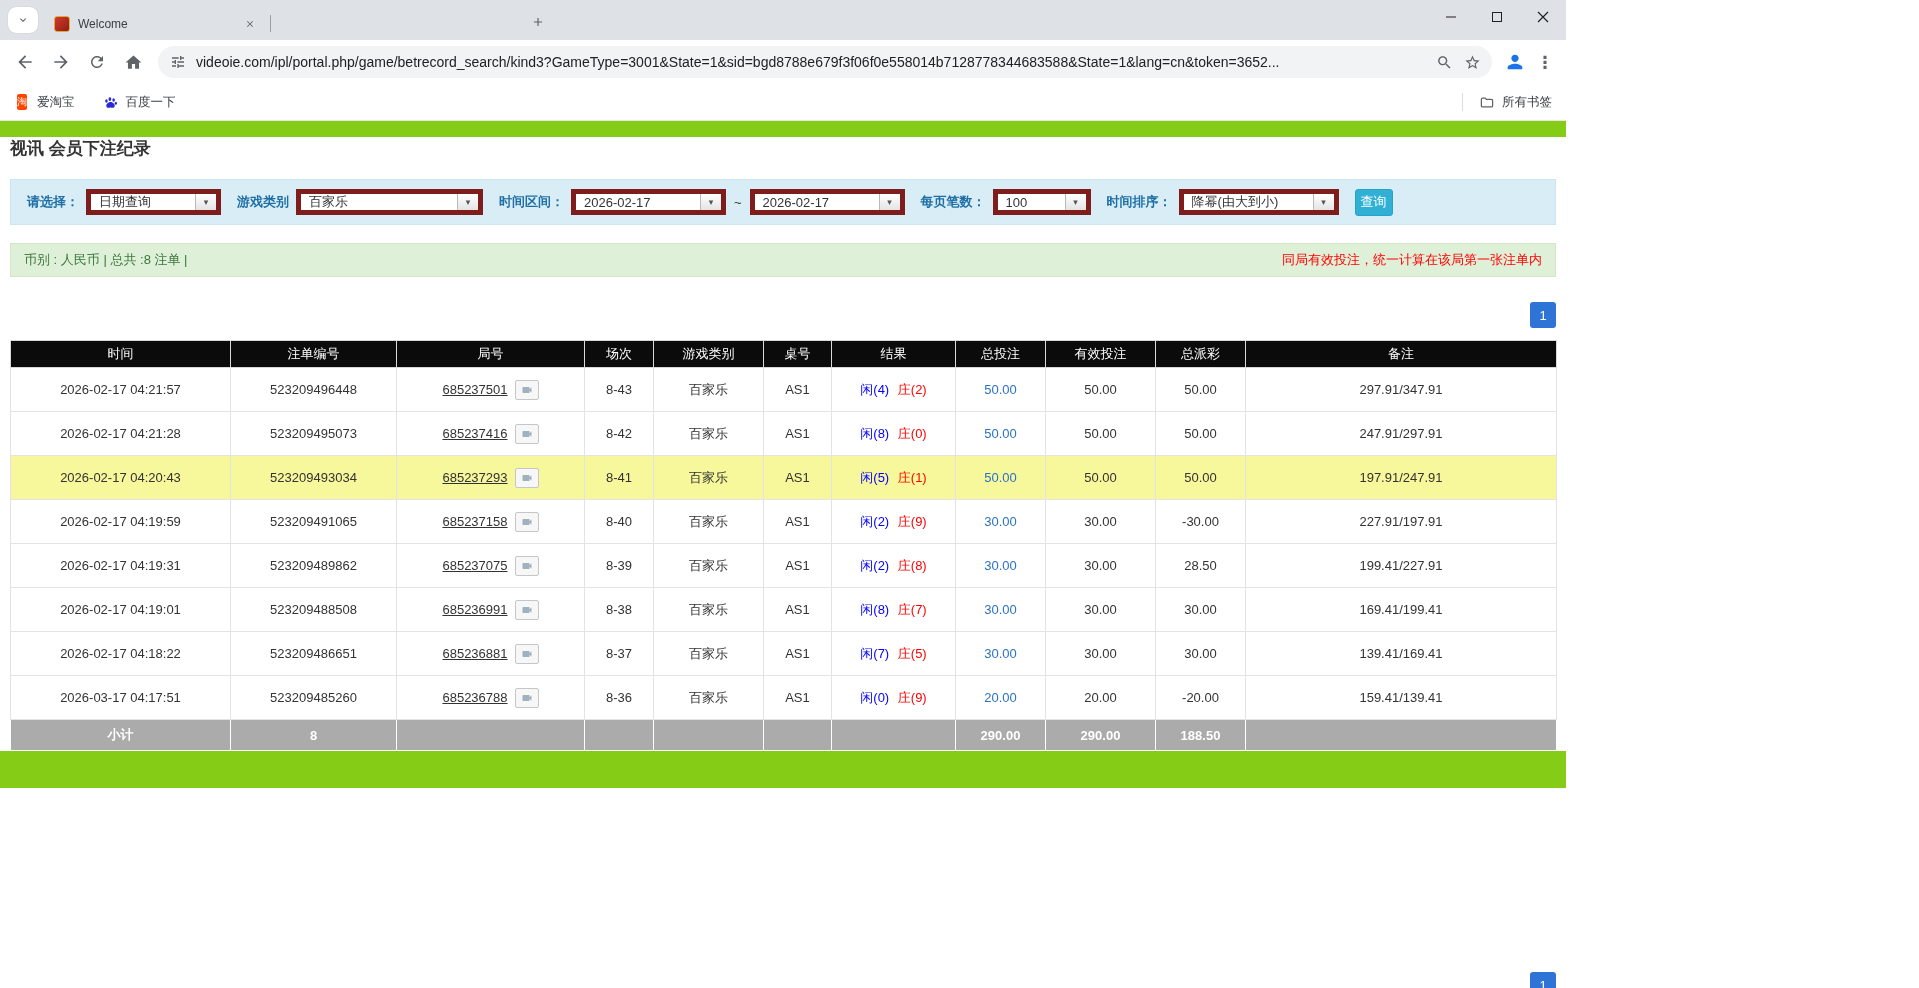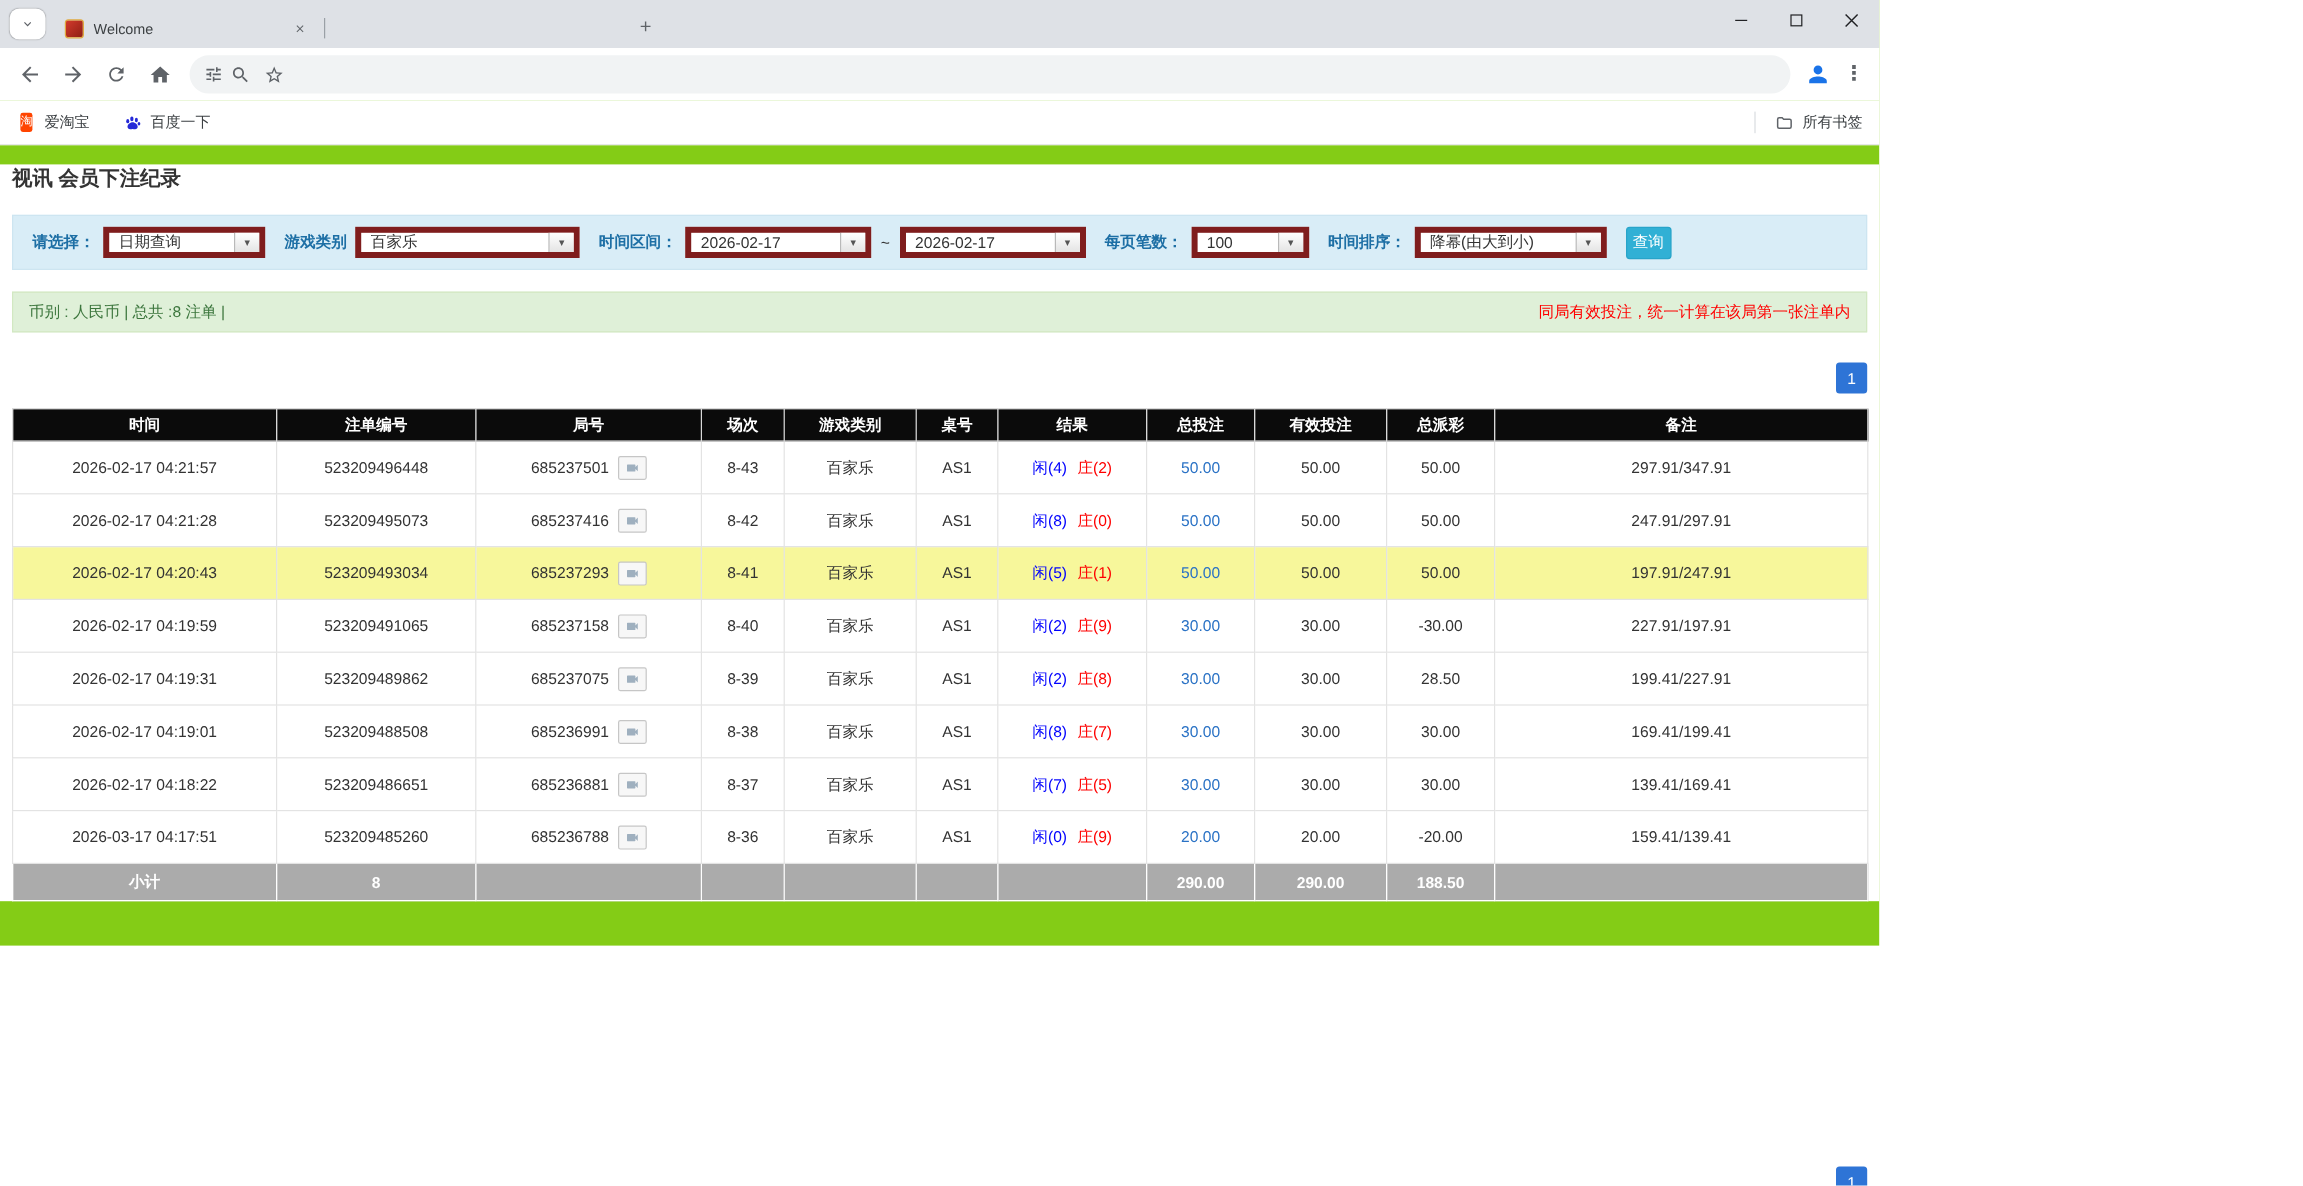--- a/index.html
+++ b/index.html
@@ -58,24 +58,24 @@
 .date-sep { font-size:13px; color:#333; margin:0 8px; }
 .btn-search { margin-left:16px; width:38px; height:27px; background:#31b0d5; border:1px solid #28a4c9; border-radius:3px; color:#fff; font-size:13px; display:flex; align-items:center; justify-content:center; flex:0 0 auto; }
 .summary-bar { margin:18px 10px 0; height:34px; background:#dff0d8; border:1px solid #d2e8c2; display:flex; align-items:center; justify-content:space-between; padding:0 13px; font-size:13px; }
 .summary-left { color:#3c763d; }
 .summary-right { color:#ff0000; }
 .pagination-top { margin:25px 10px 0; display:flex; justify-content:flex-end; }
 .page-btn { min-width:26px; height:26px; background:#2e74d6; border-radius:3px; color:#fff; font-size:13px; display:flex; align-items:center; justify-content:center; padding:0 8px; }
 
 
 .bet-table { margin:12px 10px 0; width:1546px; border-collapse:collapse; table-layout:fixed; font-size:13px; }
-.bet-table th { background:#0b0b0b; color:#fff; font-weight:700; height:27px; border:1px solid #d9d9d9; padding:0 2px; }
+.bet-table th { background:#0b0b0b; color:#fff; font-weight:400; height:27px; border:1px solid #d9d9d9; padding:0 2px; }
 .bet-table td { height:44px; text-align:center; color:#333; border:1px solid #e3e3e3; padding:0 4px; background:#fff; }
 tr.hl td { background:#f7f79b; }
-.round-wrap { display:flex; align-items:center; justify-content:center; gap:7px; }
+.round-wrap { display:flex; align-items:center; justify-content:center; gap:7px;text-decoration:underline; }
 .cam-btn { width:24px; height:20px; background:#f7f7f7; border:1px solid #c6c6c6; border-radius:2px; display:flex; align-items:center; justify-content:center; }
 .res-player { color:#0000fe; }
 .res-banker { color:#fe0000; margin-left:5px; }
 .link-val { color:#2a72c5; cursor:pointer; }
 .neg { color:#ff0000; }
 .bet-table tfoot td { height:31px; color:#fff; font-weight:700; border:1px solid #fff; }
 tr.subtotal-row td { background:#ababab; }
 tr.grand-row td { background:#9d9d9d; }
 .pagination-bottom { position:absolute; left:1530px; top:972px; }
 </style>
@@ -142,20 +142,21 @@
       </div>
     <div class="nav-btn">
         <svg width="19" height="19" viewBox="0 0 24 24">
           <path d="M10 20v-6h4v6h5v-8h3L12 3 2 12h3v8z" fill="#5f6368"></path>
         </svg>
       </div>
     <div class="omnibox">
       <svg width="16" height="16" viewBox="0 0 24 24">
           <path d="M3 17v2h6v-2H3zM3 5v2h10V5H3zm10 16v-2h8v-2h-8v-2h-2v6h2zM7 9v2H3v2h4v2h2V9H7zm14 4v-2H11v2h10zm-6-4h2V7h4V5h-4V3h-2v6z" fill="#5f6368"></path>
         </svg>
+      <span class="url-text">videoie.com/ipl/portal.php/game/betrecord_search/kind3?GameType=3001&amp;State=1&amp;sid=bgd8788e679f3f06f0e558014b7128778344683588&amp;State=1&amp;lang=cn&amp;token=3652...</span>
       <span class="omni-icon">
           <svg width="17" height="17" viewBox="0 0 24 24">
             <path d="M15.5 14h-.79l-.28-.27C15.41 12.59 16 11.11 16 9.5 16 5.91 13.09 3 9.5 3S3 5.91 3 9.5 5.91 16 9.5 16c1.61 0 3.09-.59 4.23-1.57l.27.28v.79l5 5L20.49 19l-5-5zm-6 0C7.01 14 5 11.99 5 9.5S7.01 5 9.5 5 14 7.01 14 9.5 11.99 14 9.5 14z" fill="#5f6368"></path>
           </svg>
         </span>
       <span class="omni-icon">
           <svg width="17" height="17" viewBox="0 0 24 24">
             <path d="M22 9.24l-7.19-.62L12 2 9.19 8.63 2 9.24l5.46 4.73L5.82 21 12 17.27 18.18 21l-1.63-7.03L22 9.24zM12 15.4l-3.76 2.27 1-4.28-3.32-2.88 4.38-.38L12 6.1l1.71 4.04 4.38.38-3.32 2.88 1 4.28L12 15.4z" fill="#5f6368"></path>
           </svg>
         </span>

